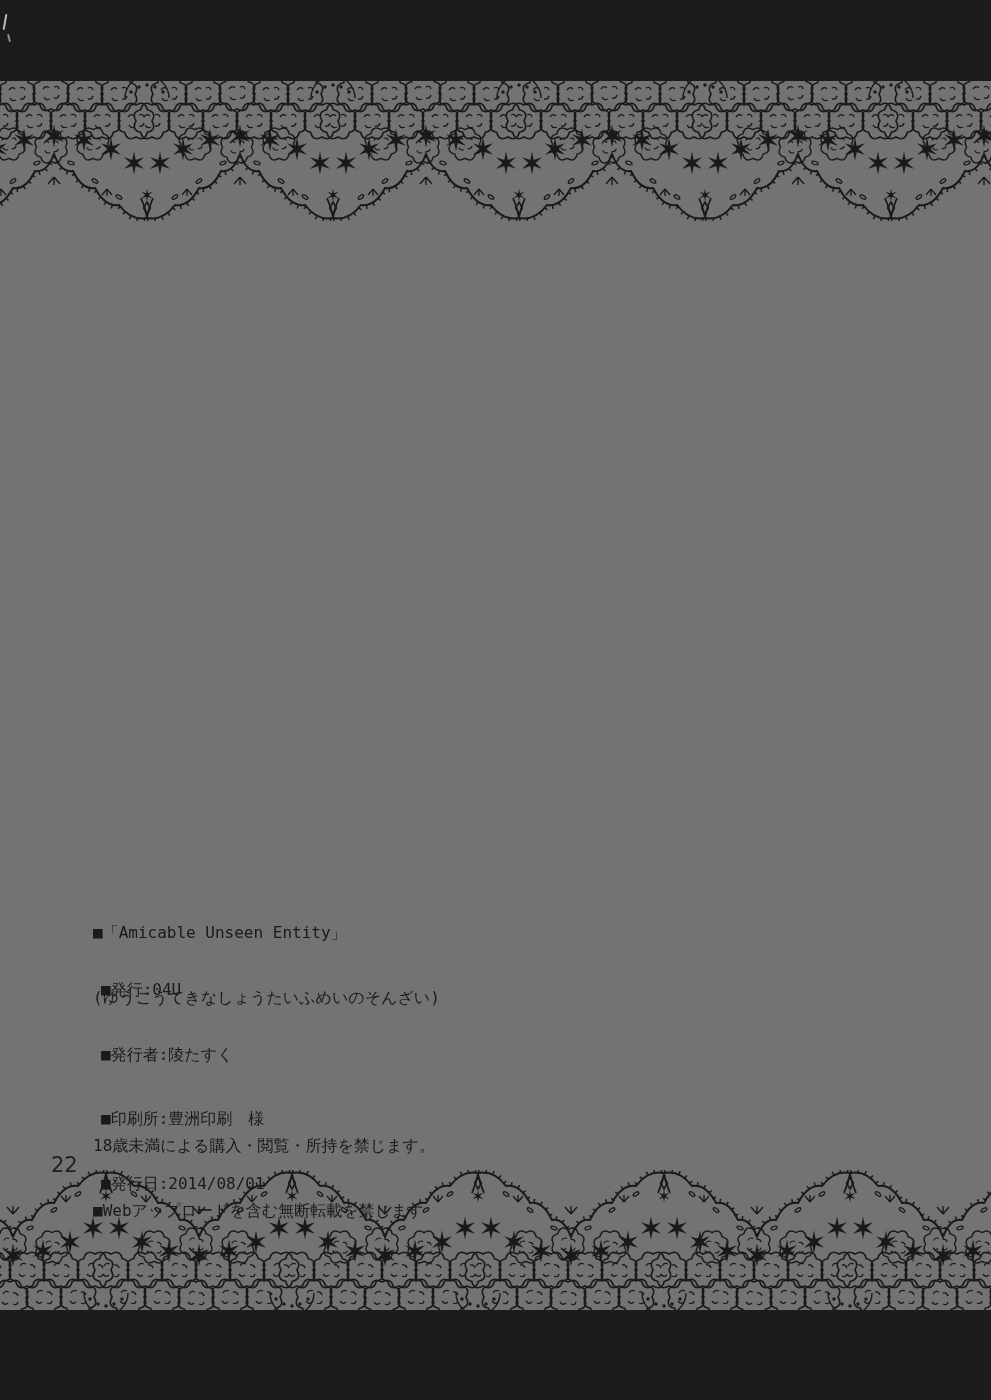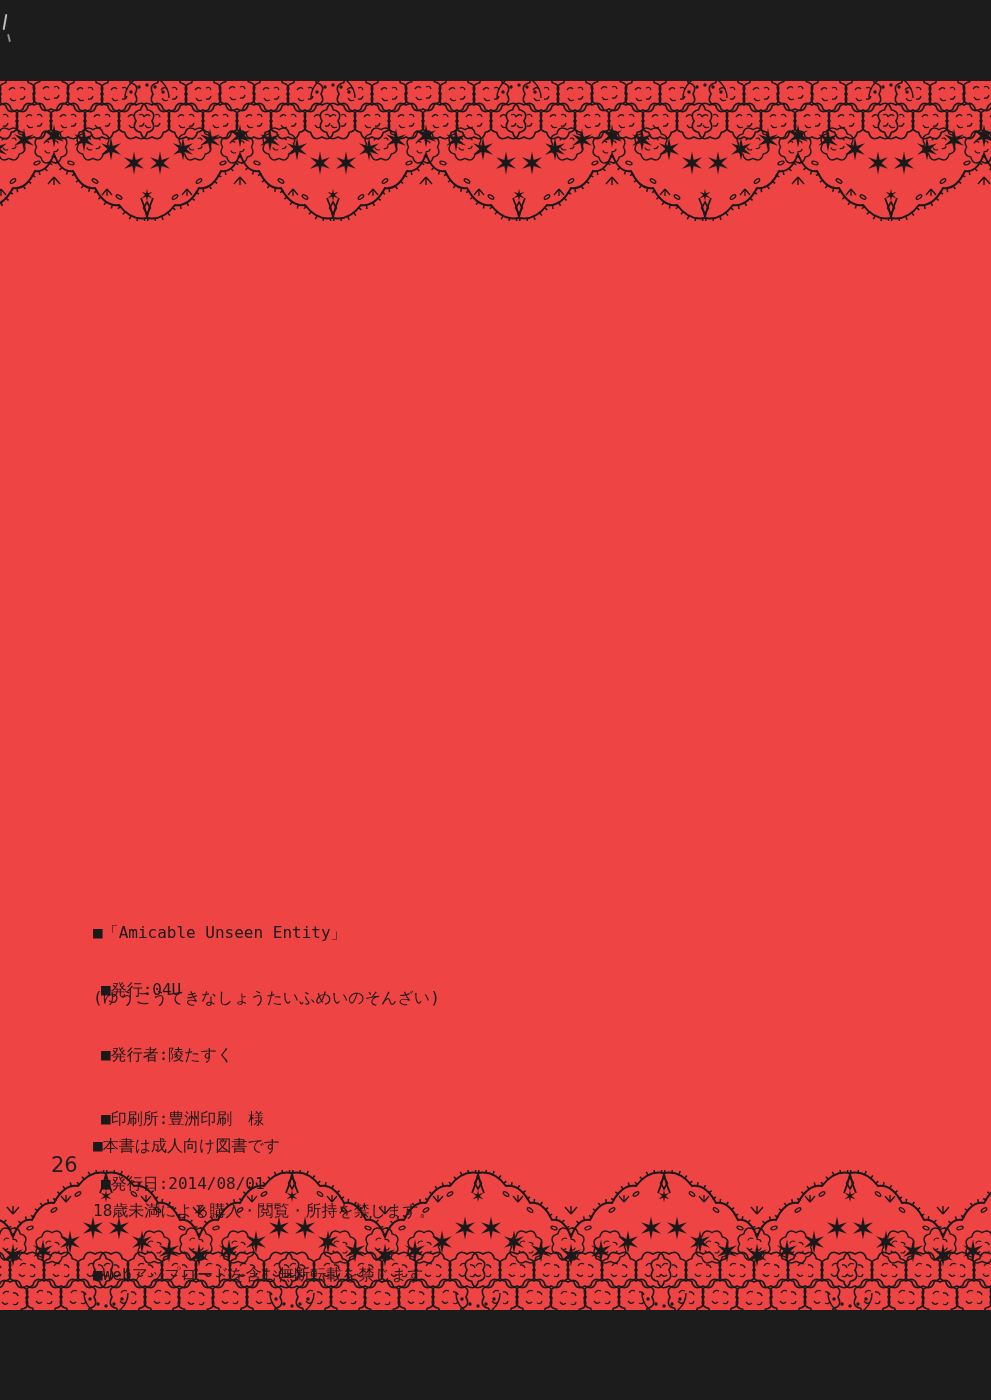--- a/index.html
+++ b/index.html
@@ -1,17 +1,17 @@
 <!DOCTYPE html>
 <html><head>
 <meta charset="utf-8">
 <style>
   html,body{margin:0;padding:0;}
   body{width:991px;height:1400px;background:#ffffff;overflow:hidden;}
-  .sheet{position:relative;width:991px;height:1400px;background:#ef4444;
+  .sheet{position:relative;width:991px;height:1400px;background:#737373;
          font-family:"DejaVu Sans Mono", monospace;color:#1a1a1a;}
   .bar{position:absolute;left:0;width:991px;background:#1c1c1c;}
   .bar-top{top:0;height:81px;}
   .bar-bottom{top:1310px;height:90px;}
   .scratch{position:absolute;background:#d9d9d9;border-radius:2px;}
   .scratch-1{left:4px;top:14px;width:2px;height:16px;transform:rotate(10deg);opacity:.85;}
   .scratch-2{left:8px;top:34px;width:2px;height:8px;transform:rotate(-14deg);opacity:.6;}
   .lace{position:absolute;left:0;}
   .lace-top{top:81px;}
   .lace-bottom{top:1170px;}
@@ -124,26 +124,25 @@
 
   <div class="colophon-block block-2">
     <div class="line">■発行:04U</div>
     <div class="line">■発行者:陵たすく</div>
     <div class="line">■印刷所:豊洲印刷　様</div>
     <div class="line">■発行日:2014/08/01</div>
   </div>
 
 
   <div class="colophon-block block-4">
-    <div class="line">■本書は成人向け図書です</div>
     <div class="line">18歳未満による購入・閲覧・所持を禁じます。</div>
     <div class="line">■Webアップロードを含む無断転載を禁じます</div>
   </div>
 
-  <div class="page-number">26</div>
+  <div class="page-number">22</div>
 
   <svg class="lace lace-bottom" width="991" height="140" viewBox="0 0 991 140" aria-hidden="true">
     <use href="#lace-row" transform="translate(-41,140) scale(1,-1)"></use>
   </svg>
 
   <div class="bar bar-bottom"></div>
 
 </div>
 
 </body></html>

